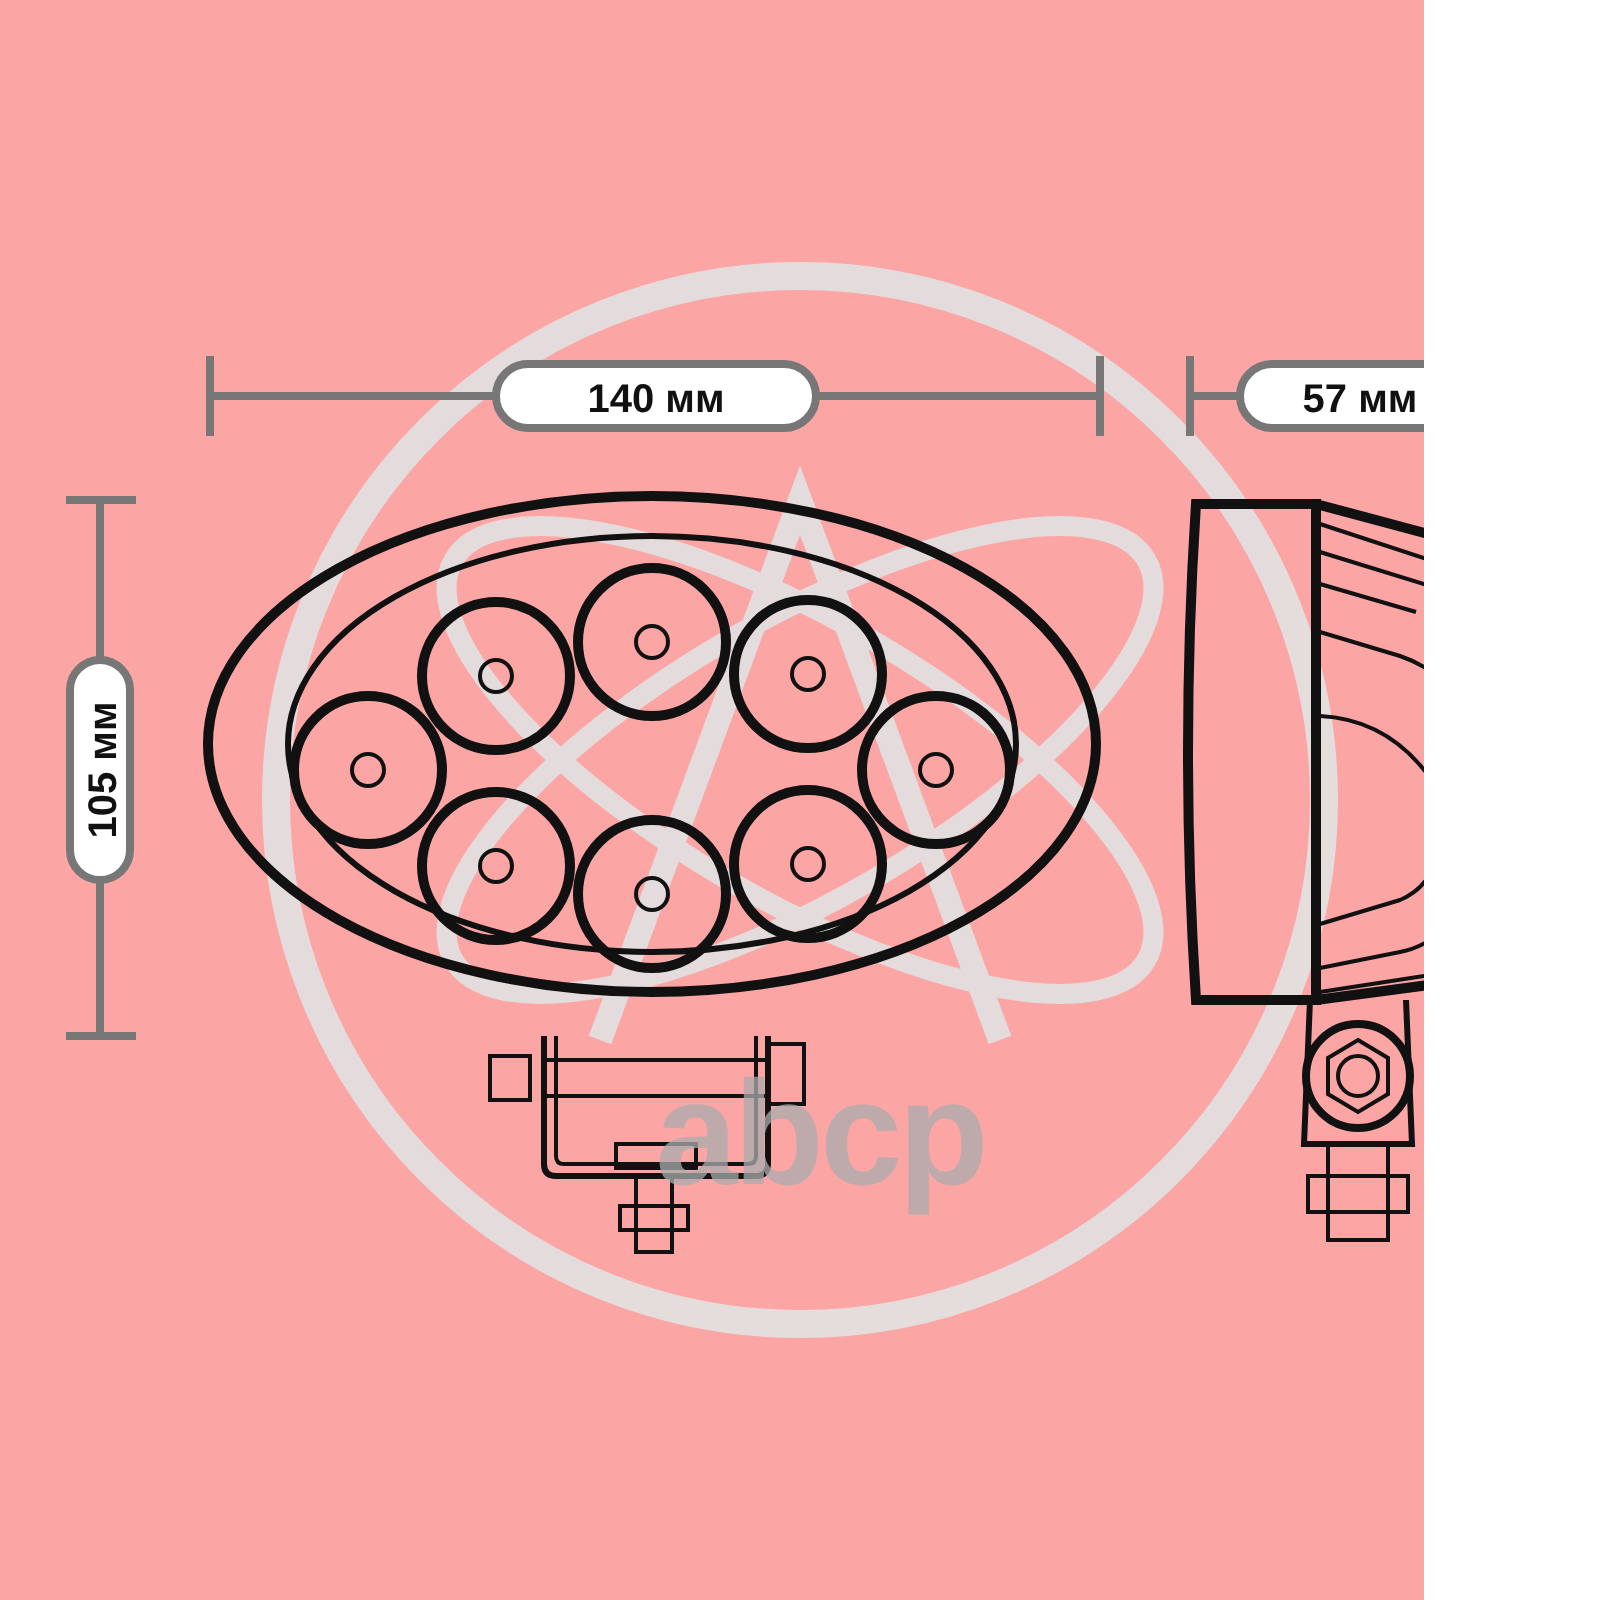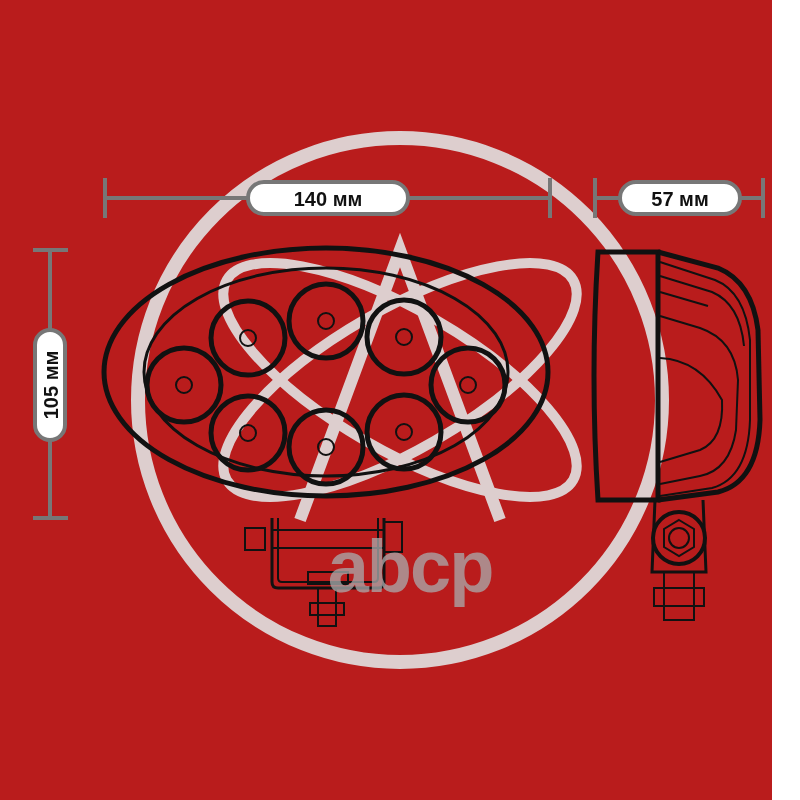--- a/index.html
+++ b/index.html
@@ -1,16 +1,16 @@
 <!DOCTYPE html>
 <html><head>
 <meta charset="utf-8">
 <style>
   html, body { margin: 0; padding: 0; background: #ffffff; }
-  #canvas { position: relative; width: 772px; height: 800px; background: #b91c1c; overflow: hidden; }
+  #canvas { position: relative; width: 712px; height: 800px; background: #fca5a5; overflow: hidden; }
   svg { position: absolute; left: 0; top: 0; }
   .dim-label { font-family: "Liberation Sans", sans-serif; font-weight: bold; fill: #111111; }
 </style>
 </head>
 <body>
 
 <div id="canvas">
 <svg width="800" height="800" viewBox="0 0 800 800" xmlns="http://www.w3.org/2000/svg">
 
   <g fill="none" stroke="#e2e2e2" stroke-width="14" opacity="0.9">

